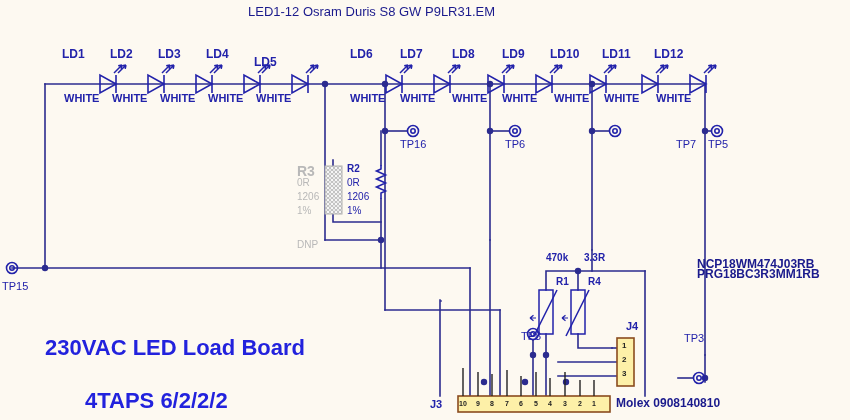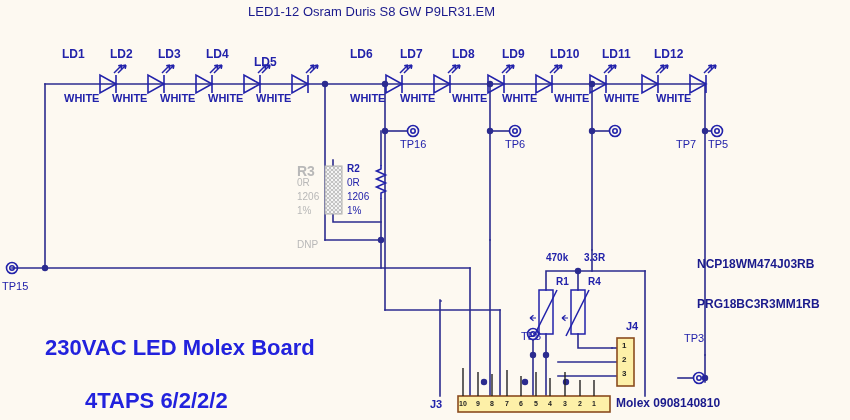--- a/index.html
+++ b/index.html
@@ -259,36 +259,36 @@
   <div class="txt t-resv" style="left:347px;top:177px;">0R</div>
   <div class="txt t-resv" style="left:347px;top:191px;">1206</div>
   <div class="txt t-resv" style="left:347px;top:205px;">1%</div>
 
   <div class="txt t-small" style="left:546px;top:252px;">470k</div>
   <div class="txt t-small" style="left:584px;top:252px;">3.3R</div>
   <div class="txt t-res" style="left:556px;top:276px;">R1</div>
   <div class="txt t-res" style="left:588px;top:276px;">R4</div>
 
   <div class="txt t-part" style="left:697px;top:257px;">NCP18WM474J03RB</div>
-  <div class="txt t-part" style="left:697px;top:297px;">PRG18BC3R3MM1RB</div>
+  <div class="txt t-part" style="left:697px;top:267px;">PRG18BC3R3MM1RB</div>
 
   <div class="txt t-conn" style="left:626px;top:320px;">J4</div>
   <div class="txt t-pinv" style="left:622px;top:341px;">1</div>
   <div class="txt t-pinv" style="left:622px;top:355px;">2</div>
   <div class="txt t-pinv" style="left:622px;top:369px;">3</div>
 
   <div class="txt t-conn" style="left:430px;top:398px;">J3</div>
   <div class="txt t-pin" style="left:459px;top:400px;">10</div>
   <div class="txt t-pin" style="left:476px;top:400px;">9</div>
   <div class="txt t-pin" style="left:490px;top:400px;">8</div>
   <div class="txt t-pin" style="left:505px;top:400px;">7</div>
   <div class="txt t-pin" style="left:519px;top:400px;">6</div>
   <div class="txt t-pin" style="left:534px;top:400px;">5</div>
   <div class="txt t-pin" style="left:548px;top:400px;">4</div>
   <div class="txt t-pin" style="left:563px;top:400px;">3</div>
   <div class="txt t-pin" style="left:578px;top:400px;">2</div>
   <div class="txt t-pin" style="left:592px;top:400px;">1</div>
 
   <div class="txt t-molex" style="left:616px;top:396px;">Molex 0908140810</div>
 
-  <div class="txt t-big" style="left:45px;top:335px;">230VAC LED Molex Board</div>
+  <div class="txt t-big" style="left:45px;top:335px;">230VAC LED Load Board</div>
   <div class="txt t-big" style="left:85px;top:388px;">4TAPS 6/2/2/2</div>
 </div>
 
 </body></html>

